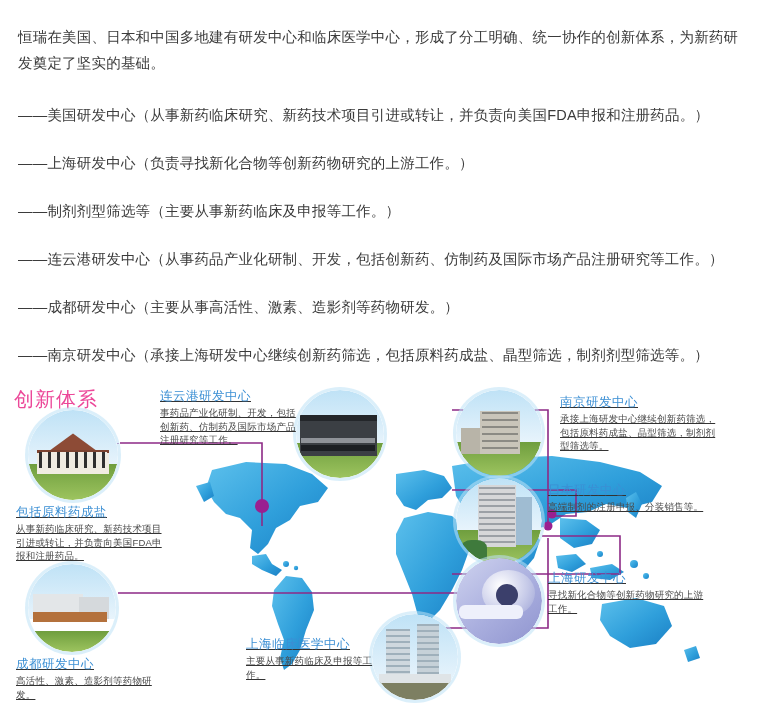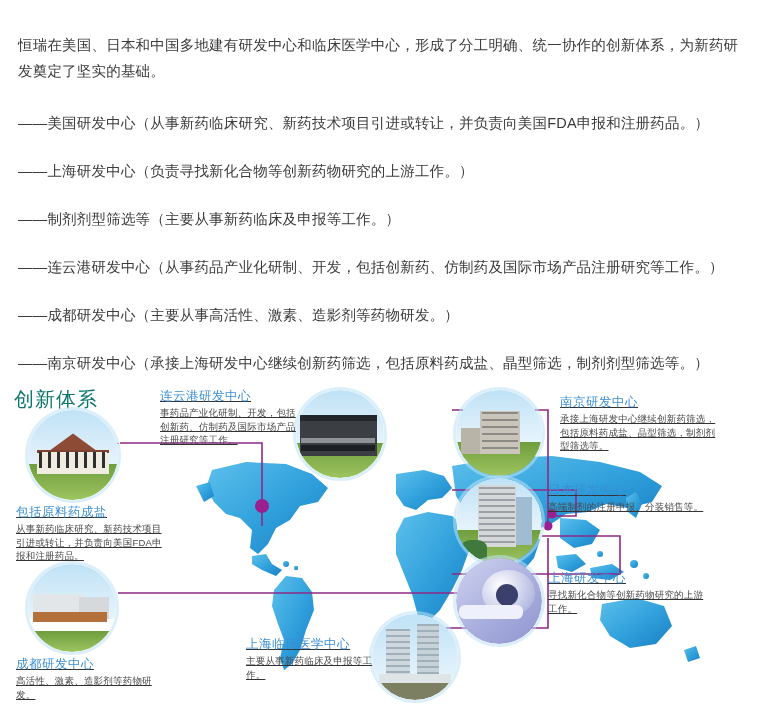--- a/index.html
+++ b/index.html
@@ -4,32 +4,32 @@
 <style>
   html,body{margin:0;padding:0;}
   body{
     width:766px;height:708px;background:#ffffff;
     font-family:"Liberation Sans","DejaVu Sans",sans-serif;
     color:#333333;overflow:hidden;position:relative;
   }
   .article{padding:20px 18px 0 18px;}
   .para{
     font-size:14.5px;line-height:26px;color:#3b3b3b;
-    margin:12px 0 22px 0;letter-spacing:.2px;
+    margin:4px 0 22px 0;letter-spacing:.2px;
   }
   .para.lead{margin-bottom:26px;}
 
   
   .info{
     position:absolute;left:0;top:378px;width:766px;height:330px;
     background:#ffffff;
   }
   .info-title{
     position:absolute;left:14px;top:8px;
-    font-size:20px;color:#0f766e;letter-spacing:1px;
+    font-size:20px;color:#ec4899;letter-spacing:1px;
   }
   .map-layer,.line-layer{position:absolute;left:0;top:0;width:766px;height:330px;}
   .line-layer{pointer-events:none;}
 
   .node{position:absolute;}
   .photo{
     position:absolute;border-radius:50%;overflow:hidden;
     box-shadow:0 0 0 3px rgba(190,225,245,.55);
   }
   .photo .inner{width:100%;height:100%;position:relative;overflow:hidden;border-radius:50%;}

